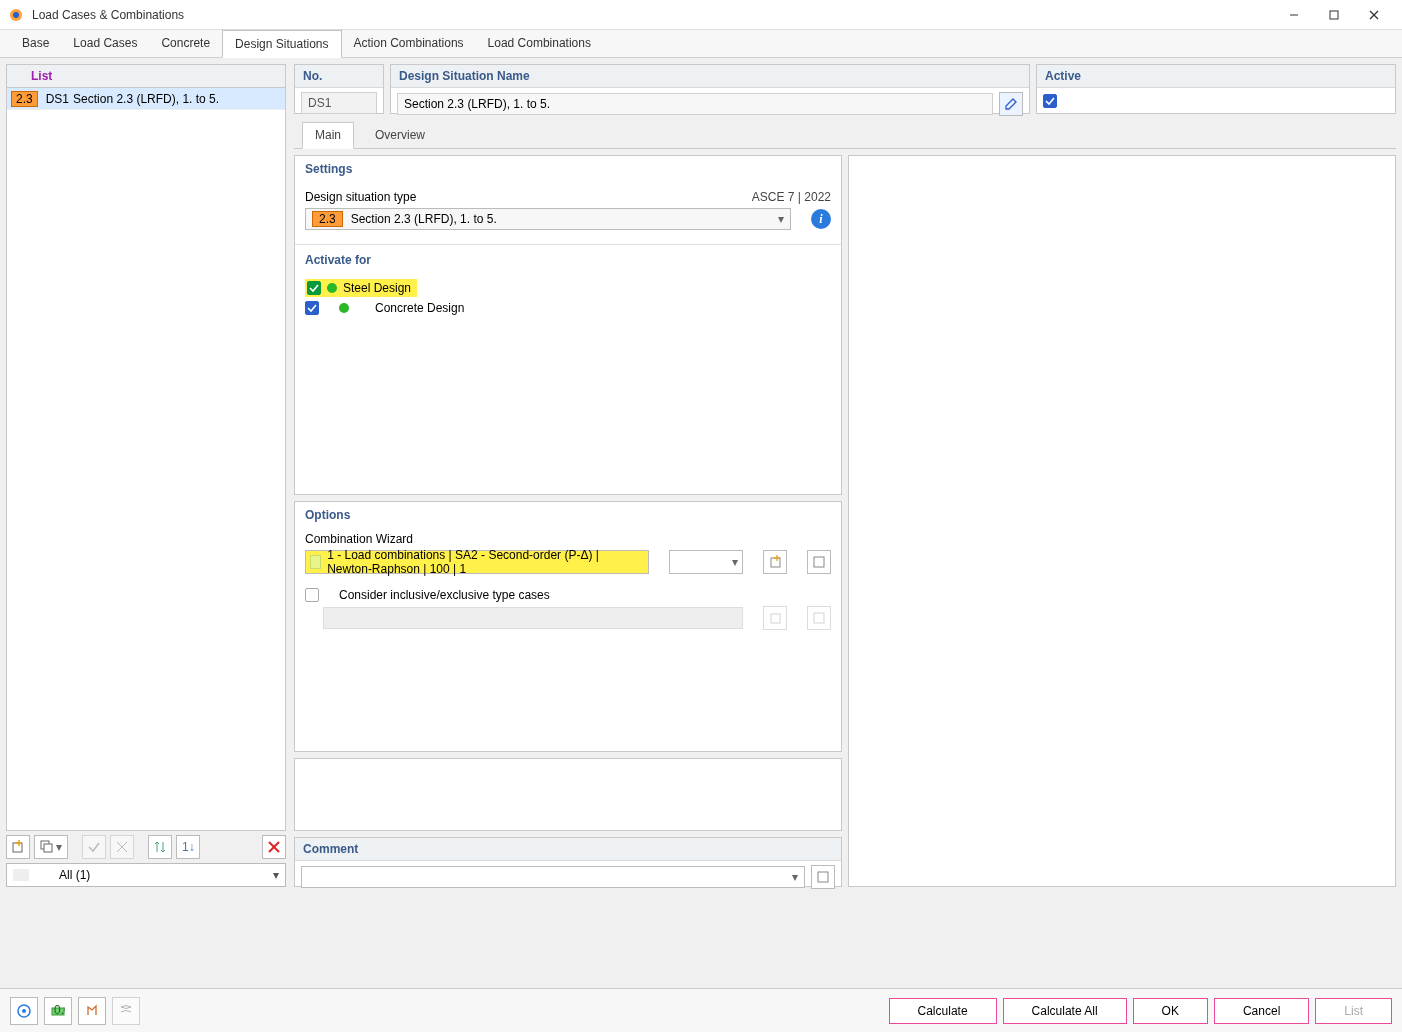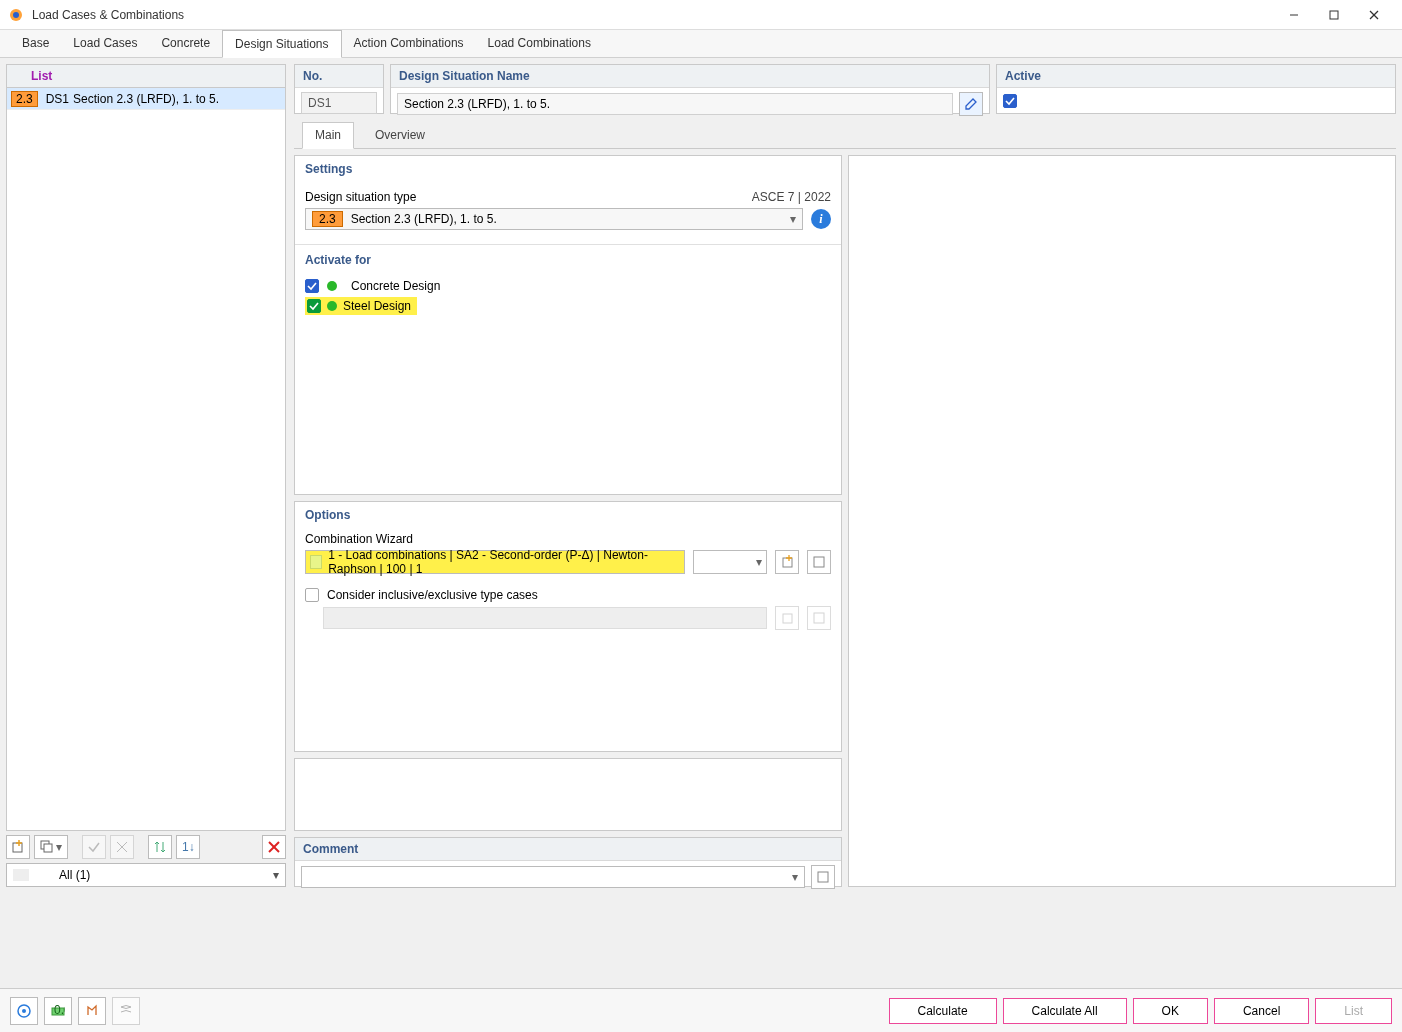--- a/index.html
+++ b/index.html
@@ -36,42 +36,42 @@
 .filter-select .swatch { width:16px;height:12px;background:#eee;margin-right:6px; }
 .filter-select .chev { margin-left:auto; color:#555; }
 
 
 .top-row { display: flex; gap: 6px; height: 50px; }
 .panel { background: #fff; border: 1px solid #c9c9c9; display: flex; flex-direction: column; }
 .panel-h { background: #eef1f3; padding: 4px 8px; color: #3a5a8a; font-weight: 600; border-bottom: 1px solid #d9d9d9; }
 .panel-b { padding: 4px 6px; display: flex; align-items: center; gap: 6px; flex: 1; }
 .no-panel { width: 90px; }
 .name-panel { flex: 1.4; }
-.active-panel { width: 400px; }
+.active-panel { width: 360px; }
 .ro-field { background: #f2f2f2; border: 1px solid #d0d0d0; padding: 2px 6px; width: 100%; height: 22px; display: flex; align-items: center; color: #555; }
 .edit-field { background: #f7f7f7; border: 1px solid #d0d0d0; padding: 2px 6px; flex: 1; height: 22px; display: flex; align-items: center; }
 
 .chk { width: 14px; height: 14px; border: 1px solid #2a5fcc; border-radius: 2px; background: #2a5fcc; display: inline-flex; align-items:center; justify-content:center; }
 .chk.green { background:#0a9a3a; border-color:#0a9a3a; }
 .chk svg { width:10px; height:10px; }
 .chk.empty { background:#fff; border-color:#aaa; }
 
 
 .sub-tabs { display: flex; gap:8px; margin-top:2px; padding-left:8px; border-bottom:1px solid #c9c9c9;}
 .sub-tabs .stab { padding:5px 12px; border:1px solid transparent; cursor:pointer; color:#444; }
 .sub-tabs .stab.active { background:#fff; border:1px solid #c9c9c9; border-bottom:1px solid #fff; margin-bottom:-1px; }
 
 
 .mid-row { display:flex; gap:6px; flex:1; min-height:0; }
 .mid-left { width: 548px; display:flex; flex-direction:column; gap:6px; }
 .mid-right { flex:1; background:#fff; border:1px solid #c9c9c9; }
 .card { background:#fff; border:1px solid #c9c9c9; padding:0; }
 .card-h { color:#3a5a8a; font-weight:600; padding:6px 10px; }
 .card-body { padding:4px 10px 10px; }
-.row-line { display:flex; align-items:center; gap:8px; margin:4px 0; }
+.row-line { display:flex; align-items:center; gap:20px; margin:4px 0; }
 .codebox { background:#ff9c3a; padding:0 6px; border:1px solid #cc6a00; }
 .dd { flex:1; height:22px; border:1px solid #bbb; background:#f7f7f7; display:flex; align-items:center; padding:0 6px; }
 .dd .chev { margin-left:auto; color:#666; }
 .info-btn { width:20px;height:20px;border-radius:50%;background:#2a7bdc;color:#fff;display:flex;align-items:center;justify-content:center;font-weight:bold;font-style:italic;font-family:serif; }
 
 .section-h { color:#3a5a8a; font-weight:600; padding:8px 10px 4px; border-top:1px solid #e0e0e0; }
 .highlight-yellow { background:#fff04a; display:inline-flex; align-items:center; padding:2px 6px 2px 2px; }
 .dot { width:10px;height:10px;border-radius:50%;background:#2ab82a;display:inline-block;margin-right:6px; }
 
 .settings-card { height: 346px; }
@@ -250,41 +250,41 @@
               <div class="dd">
                 <span class="codebox">2.3</span>
                 <span style="margin-left:8px">Section 2.3 (LRFD), 1. to 5.</span>
                 <span class="chev">▾</span>
               </div>
               <div class="info-btn">i</div>
             </div>
           </div>
           <div class="section-h">Activate for</div>
           <div class="card-body">
-            <div class="row-line">
-              <span class="chk">
-                  <svg viewBox="0 0 10 10">
-                    <path d="M1 5 L4 8 L9 2" fill="none" stroke="#fff" stroke-width="1.6"></path>
-                  </svg>
-                </span>
-              <span class="dot"></span>
-              <span>Concrete Design</span>
-            </div>
             <div class="row-line">
               <span class="highlight-yellow">
                 <span class="chk green">
                     <svg viewBox="0 0 10 10">
                       <path d="M1 5 L4 8 L9 2" fill="none" stroke="#fff" stroke-width="1.6"></path>
                     </svg>
                   </span>
                 <span style="width:6px"></span>
                 <span class="dot"></span>
                 <span>Steel Design</span>
               </span>
             </div>
+            <div class="row-line">
+              <span class="chk">
+                  <svg viewBox="0 0 10 10">
+                    <path d="M1 5 L4 8 L9 2" fill="none" stroke="#fff" stroke-width="1.6"></path>
+                  </svg>
+                </span>
+              <span class="dot"></span>
+              <span>Concrete Design</span>
+            </div>
           </div>
         </div>
 
         <div class="card options-card">
           <div class="card-h">Options</div>
           <div class="card-body">
             <div style="margin-bottom:4px">Combination Wizard</div>
             <div class="row-line">
               <div class="combo-dd hl" style="max-width:390px">
                 <span class="swatch2"></span>

